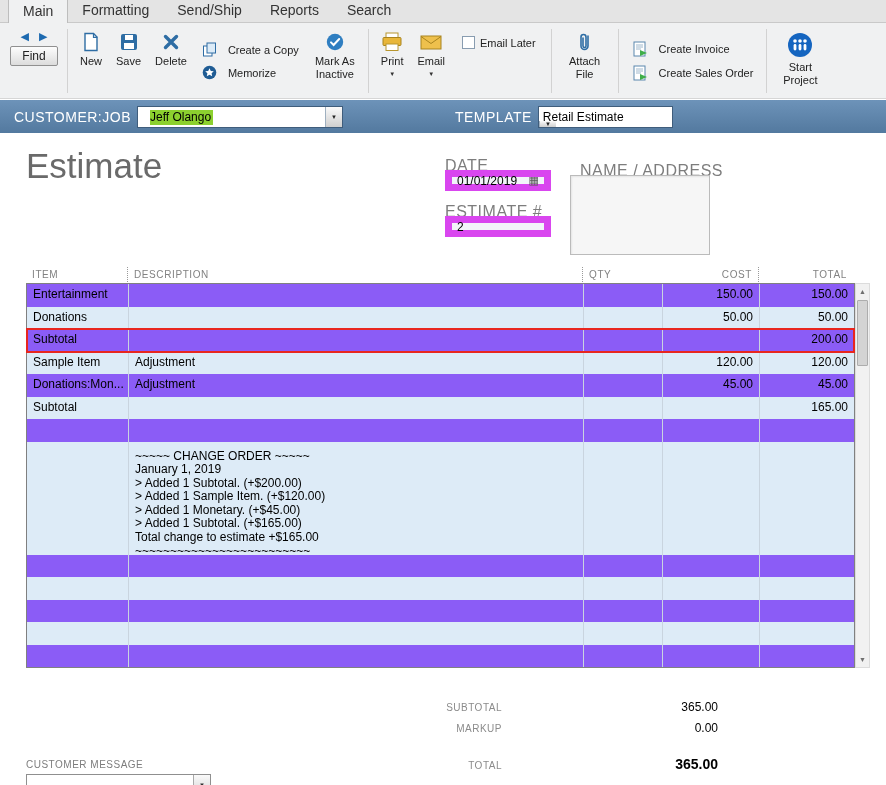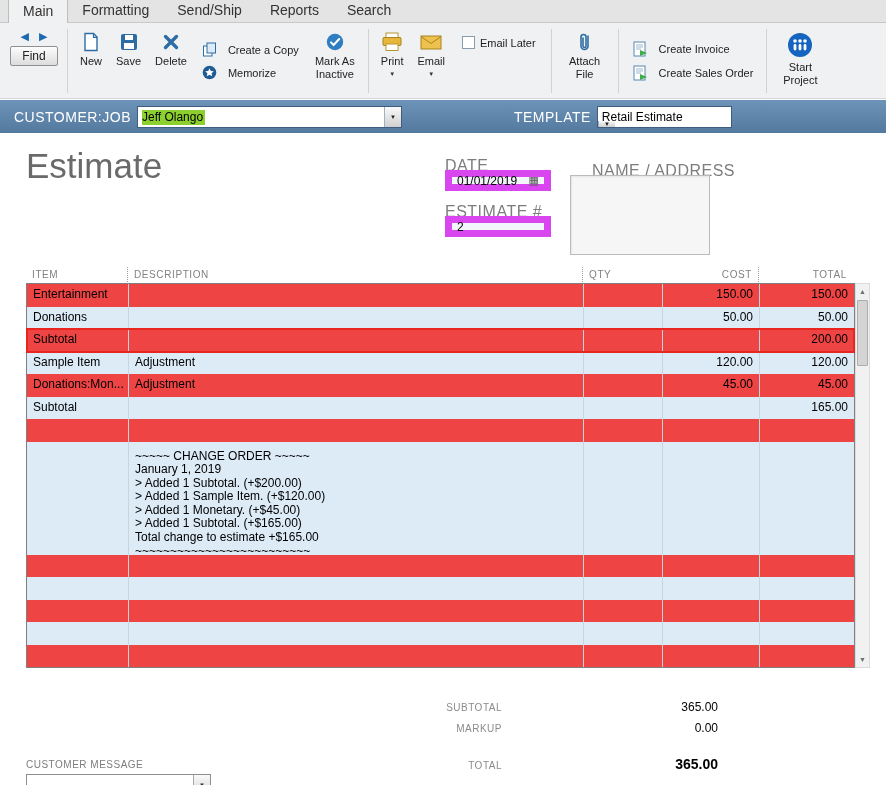--- a/index.html
+++ b/index.html
@@ -28,21 +28,21 @@
   .email-later { display:flex; align-items:center; gap:5px; padding:10px 10px 0; align-self:flex-start; font-size:11px; }
   .checkbox { width:13px; height:13px; background:#fff; border:1px solid #889cb0; }
   .tb-icon, .s-icon { display:block; line-height:0; }
 
   
   .custbar { position:absolute; top:100px; left:0; right:0; height:33px; background:linear-gradient(#6d93b9,#53799f); display:flex; align-items:center; padding:0 14px; }
   .custbar .blabel { font-size:14px; color:#fff; letter-spacing:.5px; margin-right:6px; }
   .combo { display:flex; height:22px; background:#fff; border:1px solid #3f5d7c; }
   .combo-value { flex:1; font-size:12px; color:#000; padding:3px 4px 0; white-space:nowrap; overflow:hidden; }
   .combo-btn { width:17px; background:linear-gradient(#fafafa,#cfcfcf); border-left:1px solid #9fb0c0; display:flex; align-items:center; justify-content:center; font-size:6px; color:#222; }
-  .customer-combo { width:265px; }
+  .customer-combo { width:206px;padding-left:8px; }
   .template-combo { width:135px;flex-direction:column; }
   .hl-green { background:#8CD02F; padding:0 2px 1px 0; }
   .tpl-label { margin-left:112px; }
 
   
   .formarea { position:absolute; top:133px; left:0; width:758px; height:652px; background:#fff; }
   .page-title { position:absolute; left:26px; top:13px; font-size:35px; color:#6a6a6a; }
   .flabel { position:absolute; font-size:16px; color:#7d7d7d; letter-spacing:.5px; }
   .finput { position:absolute; height:21px; background:#f2f5f9; border:7px solid #d946ef; font-size:12px; color:#000; display:flex; align-items:center; padding:0 5px; }
   .finput .cal { margin-left:auto; font-size:11px; color:#555; line-height:1; cursor:pointer; }
@@ -51,21 +51,21 @@
   
   .thead { position:absolute; left:26px; top:133px; width:829px; height:17px; display:flex; align-items:center; }
   .thcell { font-size:10px; color:#828282; letter-spacing:.6px; padding:2px 6px; height:15px; }
   .thcell.dotted { border-left:1px dotted #9a9a9a; }
   .c-item  { width:101px; }
   .c-desc  { width:455px; }
   .c-qty   { width:79px; }
   .c-cost  { width:97px; text-align:right; }
   .c-total { width:95px; text-align:right; }
   .tbody { position:absolute; left:26px; top:150px; width:829px; border:1px solid #808080; background:#fff; }
-  .trow { display:flex; height:22.5px; background:#ef4444; }
+  .trow { display:flex; height:22.5px; background:#8b5cf6; }
   .trow.alt { background:#ddebf7; }
   .trow.tall { height:113px; }
   .tcell { padding:3px 6px; font-size:12px; color:#000; overflow:hidden; white-space:nowrap; }
   .tcell + .tcell { border-left:1px solid #c9d4df; }
   .trow.tall .c-desc { white-space:pre-line; line-height:13.6px; padding-top:8px; }
   .trow.hl { outline:2px solid #e8261f; outline-offset:-1px; position:relative; z-index:2; }
 
   
   .vscroll { position:absolute; left:855px; top:150px; width:15px; height:385px; background:#f1f1f1; border:1px solid #dcdcdc; }
   .scroll-btn { height:15px; display:flex; align-items:center; justify-content:center; font-size:7px; color:#6f6f6f; background:#f1f1f1; cursor:pointer; }
@@ -279,21 +279,21 @@
     <div class="finput" style="left:445px; top:37px; width:106px;">
       <span>01/01/2019</span>
       <span class="cal">▦</span>
     </div>
 
     <div class="flabel" style="left:445px; top:70px;">ESTIMATE #</div>
     <div class="finput" style="left:445px; top:83px; width:106px;">
       <span>2</span>
     </div>
 
-    <div class="flabel" style="left:592px; top:29px;">NAME / ADDRESS</div>
+    <div class="flabel" style="left:580px; top:29px;">NAME / ADDRESS</div>
     <div class="addrbox"></div>
 
     <div class="thead">
       <div class="thcell c-item">ITEM</div>
       <div class="thcell c-desc dotted">DESCRIPTION</div>
       <div class="thcell c-qty dotted">QTY</div>
       <div class="thcell c-cost">COST</div>
       <div class="thcell c-total dotted">TOTAL</div>
     </div>
 

